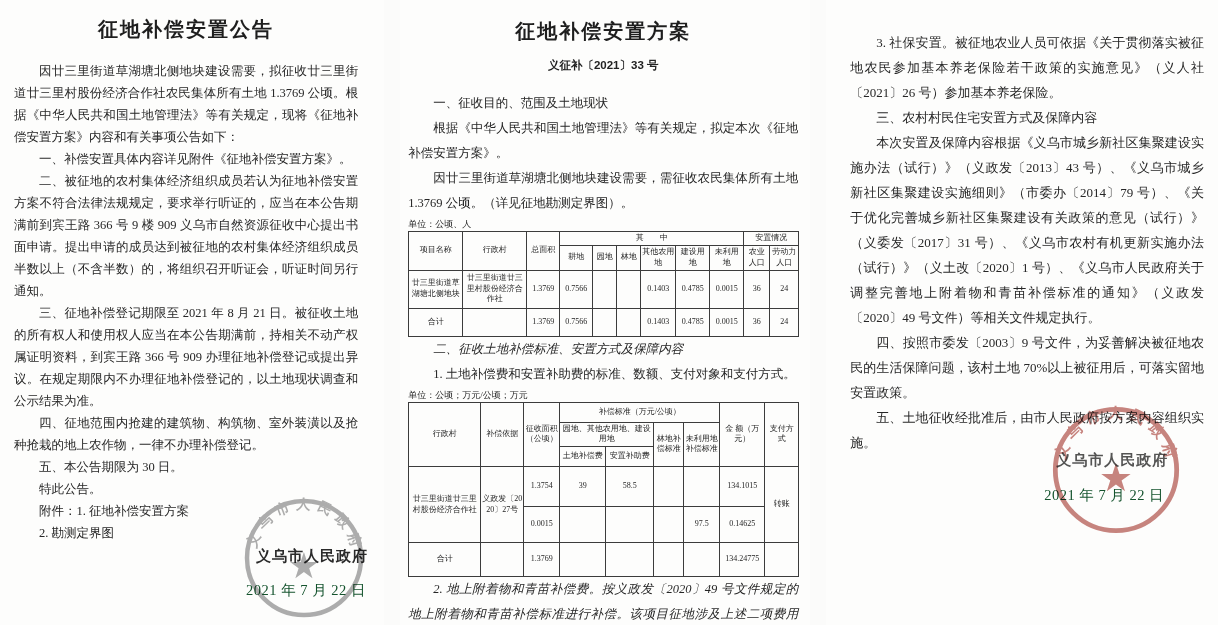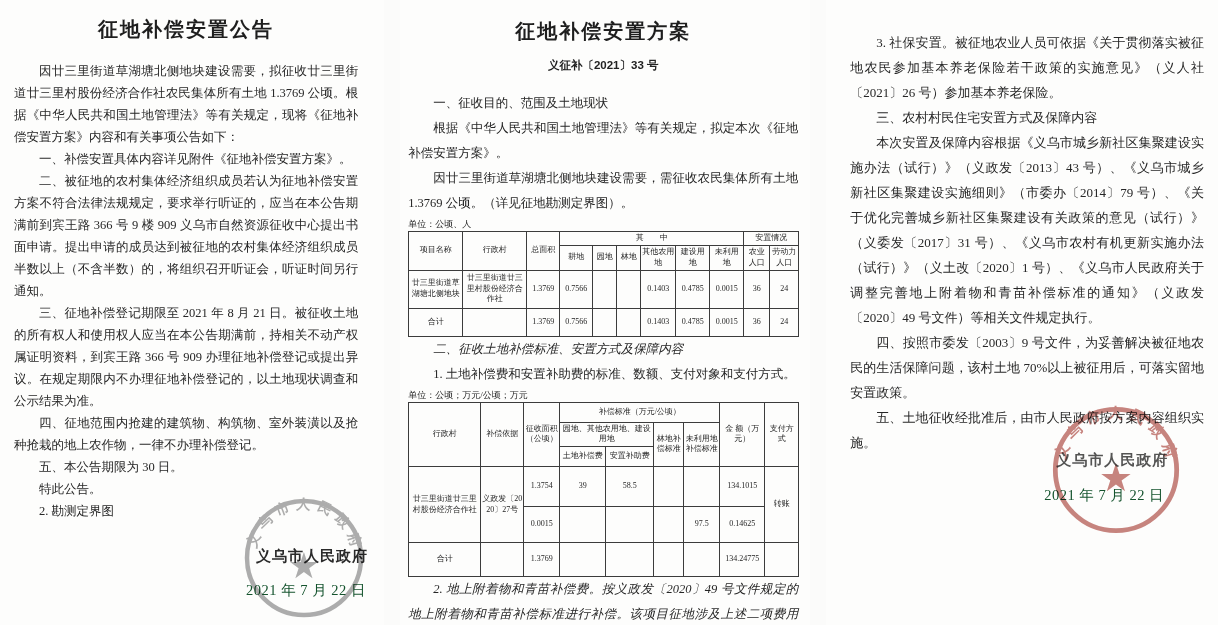--- a/index.html
+++ b/index.html
@@ -47,20 +47,21 @@
   <div class="page p1">
     <h1 class="title">征地补偿安置公告</h1>
     <div class="bodytext">
       <p>因廿三里街道草湖塘北侧地块建设需要，拟征收廿三里街道廿三里村股份经济合作社农民集体所有土地 1.3769 公顷。根据《中华人民共和国土地管理法》等有关规定，现将《征地补偿安置方案》内容和有关事项公告如下：</p>
       <p>一、补偿安置具体内容详见附件《征地补偿安置方案》。</p>
       <p>二、被征地的农村集体经济组织成员若认为征地补偿安置方案不符合法律法规规定，要求举行听证的，应当在本公告期满前到宾王路 366 号 9 楼 909 义乌市自然资源征收中心提出书面申请。提出申请的成员达到被征地的农村集体经济组织成员半数以上（不含半数）的，将组织召开听证会，听证时间另行通知。</p>
       <p>三、征地补偿登记期限至 2021 年 8 月 21 日。被征收土地的所有权人和使用权人应当在本公告期满前，持相关不动产权属证明资料，到宾王路 366 号 909 办理征地补偿登记或提出异议。在规定期限内不办理征地补偿登记的，以土地现状调查和公示结果为准。</p>
       <p>四、征地范围内抢建的建筑物、构筑物、室外装潢以及抢种抢栽的地上农作物，一律不办理补偿登记。</p>
       <p>五、本公告期限为 30 日。</p>
       <p>特此公告。</p>
+      <p>附件：1. 征地补偿安置方案</p>
       <p class="attach2">2. 勘测定界图</p>
     </div>
     <div class="seal-org" style="left:256px;top:547px;">义乌市人民政府</div>
     <div class="seal-date" style="left:246px;top:581px;">2021 年 7 月 22 日</div>
     <div class="seal gray" style="left:242px;top:496px;width:124px;height:124px;">
       <svg viewBox="0 0 124 124">
         <circle cx="62" cy="62" r="57" fill="none" stroke="currentColor" stroke-width="4.5"></circle>
         <path id="arc1" d="M 13,62 A 49,49 0 0 1 111,62" fill="none" stroke="none"></path>
         <text font-size="14" fill="currentColor" letter-spacing="6" font-weight="bold">
           <textPath href="#arc1" startOffset="6%">义乌市人民政府</textPath>

